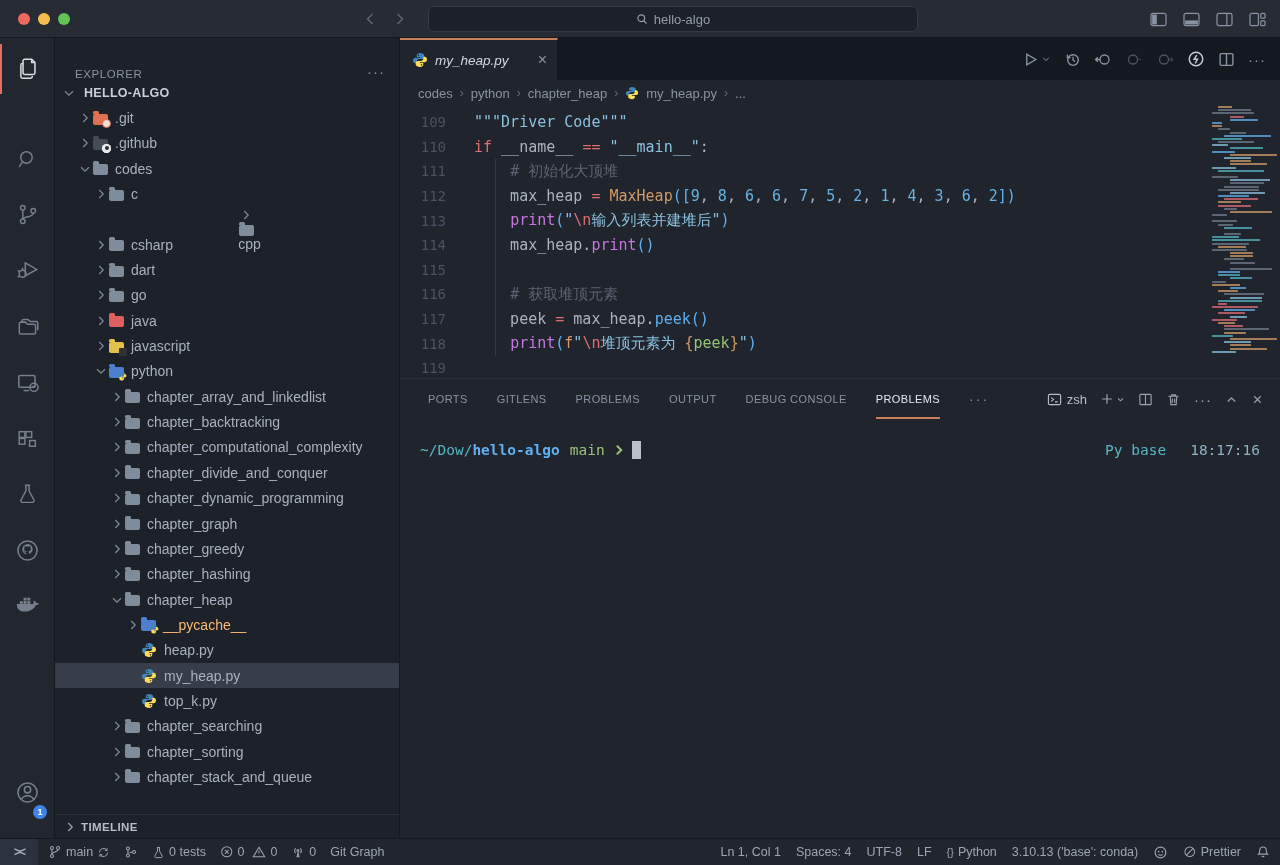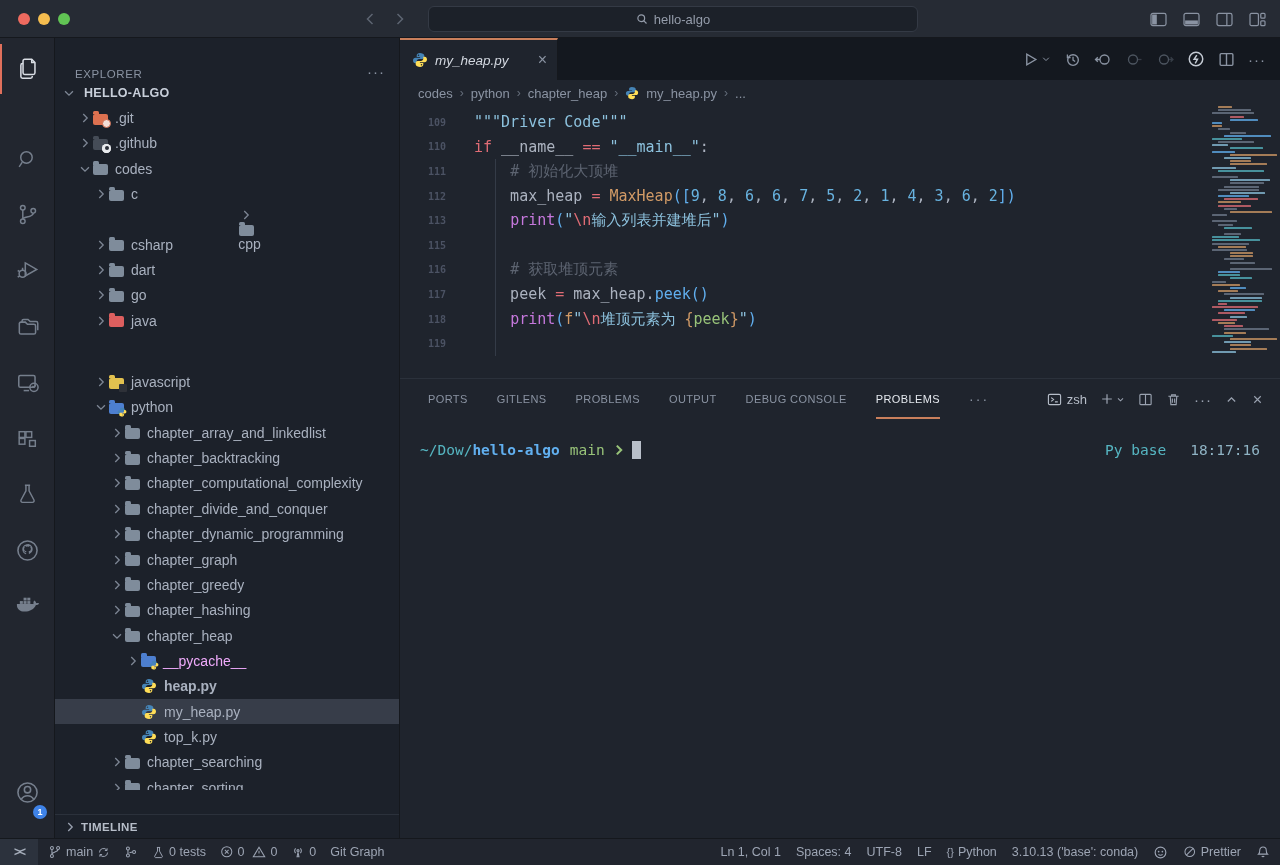--- a/index.html
+++ b/index.html
@@ -25,21 +25,21 @@
   .sidebar { position:absolute; left:55px; top:38px; width:345px; height:800px; background:#1c212a; border-right:1px solid #15181d; }
   .sb-head { height:42px; display:flex; align-items:flex-end; padding:0 14px 0 20px; color:#8a93a2; font-size:11.5px; letter-spacing:.6px; }
   .sb-head .dots { margin-left:auto; color:#8a93a2; font-size:15px; letter-spacing:1px; }
   .tree { position:absolute; top:42px; left:0; right:0; height:710px; overflow:hidden; }
   .trow { height:25.35px; display:flex; align-items:center; color:#a9b1bf; font-size:14px; white-space:nowrap; }
   .trow.sel { background:#373d49; }
   .trow .chev { width:16px; height:16px; display:flex; align-items:center; justify-content:center; flex:none; color:#7d8694; }
   .trow .chev.open svg { transform:rotate(90deg); }
   .trow .lbl { margin-left:7px; }
   .trow.rootrow .lbl { font-weight:bold; font-size:12.5px; color:#c8cfda; letter-spacing:.3px; }
-  .trow.dim .lbl { color:#f0abfc; }
+  .trow.dim .lbl { color:#fdba74; }
   .fold { position:relative; width:15px; height:11px; border-radius:2px; margin-top:2px; flex:none; }
   .fold::before { content:""; position:absolute; top:-3px; left:0; width:6px; height:3.5px; border-radius:1.5px 1.5px 0 0; background:inherit; }
   .fbadge { position:absolute; right:-3px; bottom:-3px; width:9px; height:9px; border-radius:50%; }
   .dotb { background:#f3ded7; border:1.5px solid #cf6a4d; }
   .octo { background:#e8eaee; box-shadow:inset 0 0 0 2.5px #e8eaee; }
   .octo::after { content:""; position:absolute; left:2.5px; top:2.5px; width:4px; height:4px; border-radius:50%; background:#2a2f38; }
   .jsb { background:#2e3138; border-radius:1px; width:8px; height:8px; }
   .pyb { border-radius:0; width:10px; height:10px; }
   .pyicon { width:16px; height:16px; flex:none; }
   .sb-section { height:24px; border-top:1px solid #2b313b; display:flex; align-items:center; padding-left:8px; color:#b7bec9; font-size:11.5px; font-weight:bold; letter-spacing:.4px; gap:4px; }
@@ -51,21 +51,21 @@
   .tab { width:158px; height:42px; background:#1f242d; border-top:2px solid #c97f5c; border-right:1px solid #15181d; display:flex; align-items:center; padding:0 10px 0 12px; gap:7px; }
   .tab .tname { font-style:italic; font-size:13.5px; color:#d3d8e0; }
   .tab .tclose { margin-left:auto; color:#8a93a2; font-size:16px; line-height:1; }
   .ed-actions { margin-left:auto; display:flex; align-items:center; gap:13px; padding-right:14px; color:#8a93a2; }
   .breadcrumbs { position:absolute; left:0; top:42px; width:880px; height:26px; display:flex; align-items:center; padding-left:18px; gap:7px; color:#8a93a2; font-size:13px; }
   .bc-sep { color:#646d7a; font-size:12px; }
 
   .codearea { position:absolute; left:0; top:68px; width:880px; height:310px; font-family:"DejaVu Sans Mono",monospace; font-size:15px; }
   .code { padding-top:4px; }
   .cl { height:24.6px; display:flex; align-items:center; white-space:pre; }
-  .ln { width:46px; text-align:right; color:#4b5263; flex:none; font-size:10px;font-weight:bold; }
+  .ln { width:46px; text-align:right; color:#4b5263; flex:none; font-size:14px; }
   .lt { margin-left:28px; }
   .tok-fg{color:#abb2bf}.tok-red{color:#e06c75}.tok-str{color:#8cc1dd}.tok-cmt{color:#5c6370}
   .tok-purple{color:#c678dd}.tok-blue{color:#61afef}.tok-num{color:#68b3e0}.tok-orange{color:#d19a66}.tok-green{color:#98c379}
   .indent-guide { position:absolute; left:95px; top:53px; width:1px; height:197px; background:#343b47; }
   .minimap { position:absolute; right:4px; top:0; width:66px; height:300px; }
   .minimap div { border-radius:.5px; }
 
   
   .panel { position:absolute; left:0; top:340px; width:880px; height:460px; background:#1f242d; border-top:1px solid #2b313b; }
   .ptabs { height:40px; display:flex; align-items:center; padding-left:28px; gap:29px; }
@@ -332,21 +332,21 @@
         </div>
         <div class="trow" style="padding-left: 38px;">
           <span class="chev">
             <svg width="14" height="14" viewBox="0 0 16 16" fill="none" stroke="currentColor" stroke-width="1.5">
               <path d="M6 3.5L10.5 8 6 12.5"></path>
             </svg>
           </span>
           <span class="fold" style="background:#dd5f5f"></span>
           <span class="lbl">java</span>
         </div>
-        <div class="trow" style="padding-left: 38px; margin-top: 36px;">
+        <div class="trow" style="padding-left: 38px;">
           <span class="chev">
             <svg width="14" height="14" viewBox="0 0 16 16" fill="none" stroke="currentColor" stroke-width="1.5">
               <path d="M6 3.5L10.5 8 6 12.5"></path>
             </svg>
           </span>
           <span class="fold" style="background:#e2c14f">
             <span class="fbadge jsb"></span>
           </span>
           <span class="lbl">javascript</span>
         </div>
@@ -456,21 +456,21 @@
           <span class="fold" style="background:#4d7fd0">
             <span class="fbadge pyb" style="background:none">
               <svg width="10" height="10" viewBox="0 0 16 16">
                 <path fill="#4584b6" d="M7.9 1C5.9 1 4.7 1.9 4.7 3.4V5h3.4v.7H3.4C2 5.7 1 6.8 1 8.4s.9 2.8 2.4 2.8h1.3V9.4C4.7 8 5.8 7 7.1 7h3.2c1.1 0 2-.9 2-2V3.4C12.3 1.9 10 1 7.9 1zM6.5 2.4a.76.76 0 1 1 0 1.52.76.76 0 0 1 0-1.52z"></path>
                 <path fill="#ffde57" d="M8.1 15c2 0 3.2-.9 3.2-2.4V11H7.9v-.7h4.7c1.4 0 2.4-1.1 2.4-2.7s-.9-2.8-2.4-2.8h-1.3v1.8c0 1.4-1.1 2.4-2.4 2.4H5.7c-1.1 0-2 .9-2 2v1.6C3.7 14.1 6 15 8.1 15zm1.4-1.4a.76.76 0 1 1 0-1.52.76.76 0 0 1 0 1.52z"></path>
               </svg>
             </span>
           </span>
           <span class="lbl">__pycache__</span>
         </div>
-        <div class="trow" style="padding-left: 70px; font-weight: bold;">
+        <div class="trow" style="padding-left: 70px;">
           <span class="chev"></span>
           <span class="pyicon">
             <svg width="16" height="16" viewBox="0 0 16 16">
               <path fill="#4584b6" d="M7.9 1C5.9 1 4.7 1.9 4.7 3.4V5h3.4v.7H3.4C2 5.7 1 6.8 1 8.4s.9 2.8 2.4 2.8h1.3V9.4C4.7 8 5.8 7 7.1 7h3.2c1.1 0 2-.9 2-2V3.4C12.3 1.9 10 1 7.9 1zM6.5 2.4a.76.76 0 1 1 0 1.52.76.76 0 0 1 0-1.52z"></path>
               <path fill="#ffde57" d="M8.1 15c2 0 3.2-.9 3.2-2.4V11H7.9v-.7h4.7c1.4 0 2.4-1.1 2.4-2.7s-.9-2.8-2.4-2.8h-1.3v1.8c0 1.4-1.1 2.4-2.4 2.4H5.7c-1.1 0-2 .9-2 2v1.6C3.7 14.1 6 15 8.1 15zm1.4-1.4a.76.76 0 1 1 0-1.52.76.76 0 0 1 0 1.52z"></path>
             </svg>
           </span>
           <span class="lbl">heap.py</span>
         </div>
         <div class="trow sel" style="padding-left: 70px;">
@@ -612,20 +612,21 @@
       <span>...</span>
     </div>
 
     <div class="codearea">
       <div class="code" id="code">
           <div class="cl"><span class="ln">109</span><span class="lt"><span class="tok-str">"""Driver Code"""</span></span></div>
           <div class="cl"><span class="ln">110</span><span class="lt"><span class="tok-red">if</span><span class="tok-fg"> __name__ </span><span class="tok-red">==</span><span class="tok-fg"> </span><span class="tok-str">"__main__"</span><span class="tok-fg">:</span></span></div>
           <div class="cl"><span class="ln">111</span><span class="lt"><span class="tok-fg">    </span><span class="tok-cmt"># 初始化大顶堆</span></span></div>
           <div class="cl"><span class="ln">112</span><span class="lt"><span class="tok-fg">    max_heap </span><span class="tok-red">=</span><span class="tok-fg"> </span><span class="tok-orange">MaxHeap</span><span class="tok-blue">([</span><span class="tok-num">9</span><span class="tok-fg">, </span><span class="tok-num">8</span><span class="tok-fg">, </span><span class="tok-num">6</span><span class="tok-fg">, </span><span class="tok-num">6</span><span class="tok-fg">, </span><span class="tok-num">7</span><span class="tok-fg">, </span><span class="tok-num">5</span><span class="tok-fg">, </span><span class="tok-num">2</span><span class="tok-fg">, </span><span class="tok-num">1</span><span class="tok-fg">, </span><span class="tok-num">4</span><span class="tok-fg">, </span><span class="tok-num">3</span><span class="tok-fg">, </span><span class="tok-num">6</span><span class="tok-fg">, </span><span class="tok-num">2</span><span class="tok-blue">])</span></span></div>
           <div class="cl"><span class="ln">113</span><span class="lt"><span class="tok-fg">    </span><span class="tok-purple">print</span><span class="tok-blue">(</span><span class="tok-str">"</span><span class="tok-red">\n</span><span class="tok-str">输入列表并建堆后</span><span class="tok-str">"</span><span class="tok-blue">)</span></span></div>
+          <div class="cl"><span class="ln">114</span><span class="lt"><span class="tok-fg">    max_heap.</span><span class="tok-purple">print</span><span class="tok-blue">()</span></span></div>
           <div class="cl"><span class="ln">115</span><span class="lt"></span></div>
           <div class="cl"><span class="ln">116</span><span class="lt"><span class="tok-fg">    </span><span class="tok-cmt"># 获取堆顶元素</span></span></div>
           <div class="cl"><span class="ln">117</span><span class="lt"><span class="tok-fg">    peek </span><span class="tok-red">=</span><span class="tok-fg"> max_heap.</span><span class="tok-blue">peek</span><span class="tok-blue">()</span></span></div>
           <div class="cl"><span class="ln">118</span><span class="lt"><span class="tok-fg">    </span><span class="tok-purple">print</span><span class="tok-blue">(</span><span class="tok-orange">f</span><span class="tok-str">"</span><span class="tok-red">\n</span><span class="tok-str">堆顶元素为 </span><span class="tok-orange">{</span><span class="tok-green">peek</span><span class="tok-orange">}</span><span class="tok-str">"</span><span class="tok-blue">)</span></span></div>
           <div class="cl"><span class="ln">119</span><span class="lt"></span></div>
         </div>
       <div class="indent-guide"></div>
       <div class="minimap" id="minimap">
           <div style="height: 2px; margin-bottom: 1.2px; margin-left: 8px; width: 13.8845px; background: rgb(209, 154, 102); opacity: 0.75;"></div>
           <div style="height: 2px; margin-bottom: 1.2px; margin-left: 8px; width: 32.5531px; background: rgb(112, 123, 140); opacity: 0.75;"></div>

